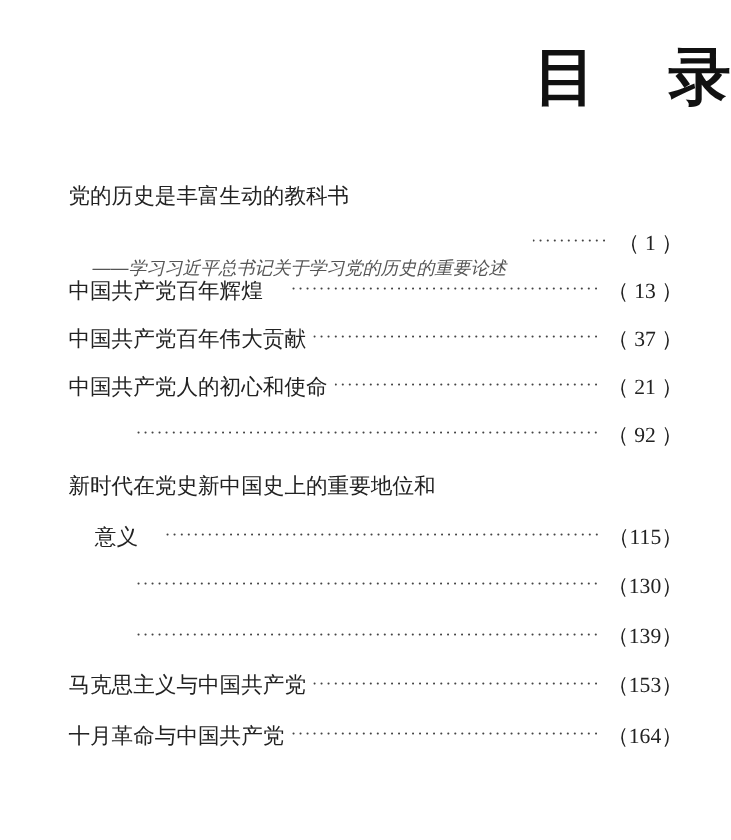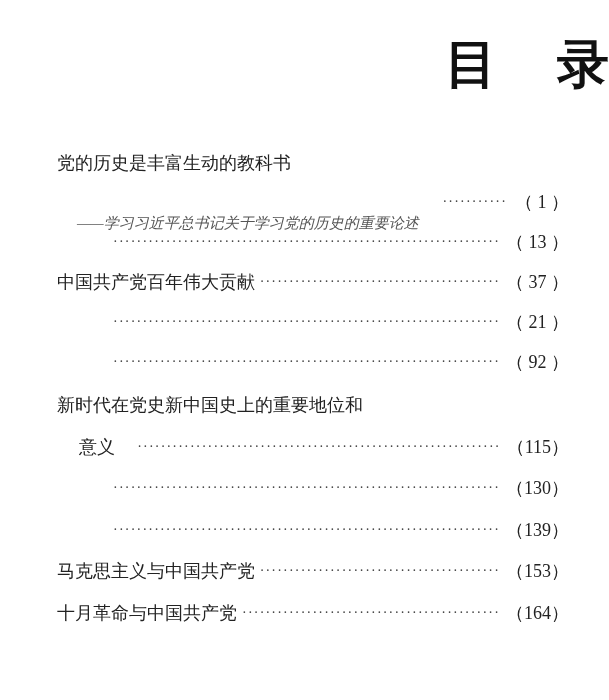--- a/index.html
+++ b/index.html
@@ -12,21 +12,21 @@
   .title span { display: inline-block; }
   .title .gap { width: 60px; }
   .toc { position: absolute; left: 57px; width: 512px; top: 0; }
   .row {
     position: absolute; left: 0; width: 512px; height: 30px;
     display: flex; align-items: center;
     font-family: "DejaVu Sans", "Liberation Sans", sans-serif;
     font-size: 18px; color: #222;
   }
   .row .label { white-space: nowrap; }
-  .row.sub .label { font-family: Liberation Serif, serif; font-size: 15px; color: #555; font-style: italic; margin-top: 43px; }
+  .row.sub .label { font-family: Liberation Sans, sans-serif; font-size: 15px; color: #555; font-style: italic; margin-top: 43px; }
   .row.indent .label { padding-left: 22px; }
   .dots {
     flex: 1; overflow: hidden; white-space: nowrap; margin: 0 6px;
     font-family: "Liberation Serif", serif; font-size: 14px; color: #444; letter-spacing: 1.2px;
     text-align: right; direction: rtl;
   }
   .dots.gap-left { margin-left: 22px; }
   .page {
     font-family: "Liberation Serif", "DejaVu Serif", serif; font-size: 18px; color: #222;
     white-space: nowrap; text-align: right; min-width: 56px;
@@ -45,31 +45,33 @@
     <span class="label">党的历史是丰富生动的教科书</span>
   </div>
 
   <div class="row sub" style="top:187px">
     <span class="label" style="padding-left:20px">——学习习近平总书记关于学习党的历史的重要论述</span>
     <span class="dots gap-left">··································································</span>
     <span class="page">（ 1 ）</span>
   </div>
 
   <div class="row" style="top:227px">
+    <span class="label">中国共产党百年辉煌</span>
     <span class="dots gap-left">··································································</span>
     <span class="page">（ 13 ）</span>
   </div>
 
   <div class="row" style="top:267px">
     <span class="label">中国共产党百年伟大贡献</span>
     <span class="dots">··································································</span>
     <span class="page">（ 37 ）</span>
   </div>
 
   <div class="row" style="top:307px">
+    <span class="label">中国共产党人的初心和使命</span>
     <span class="dots">··································································</span>
     <span class="page">（ 21 ）</span>
   </div>
 
   <div class="row" style="top:347px">
     <span class="dots">··································································</span>
     <span class="page">（ 92 ）</span>
   </div>
 
   <div class="row" style="top:390px">

